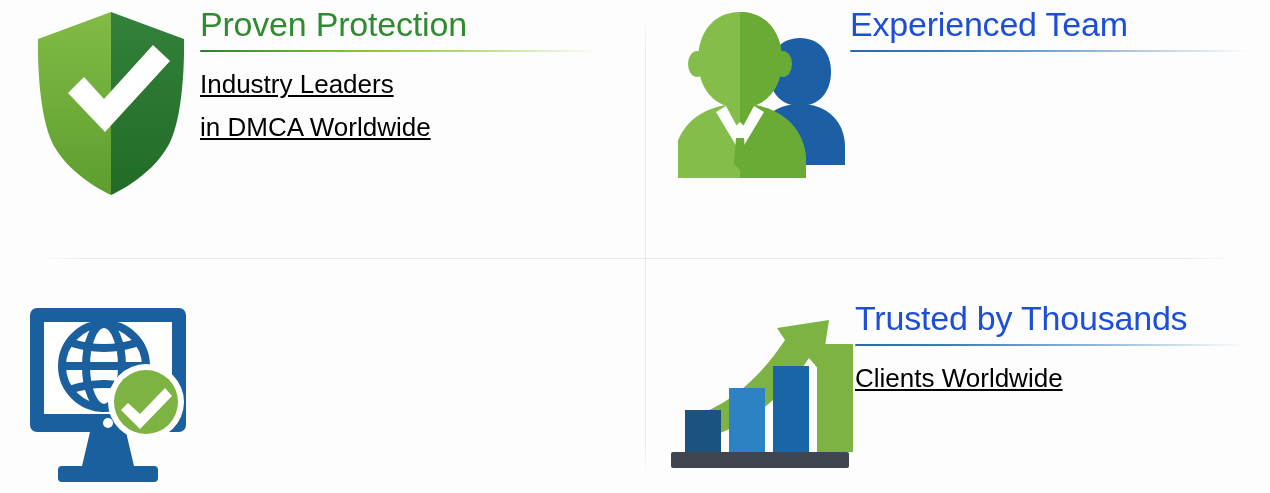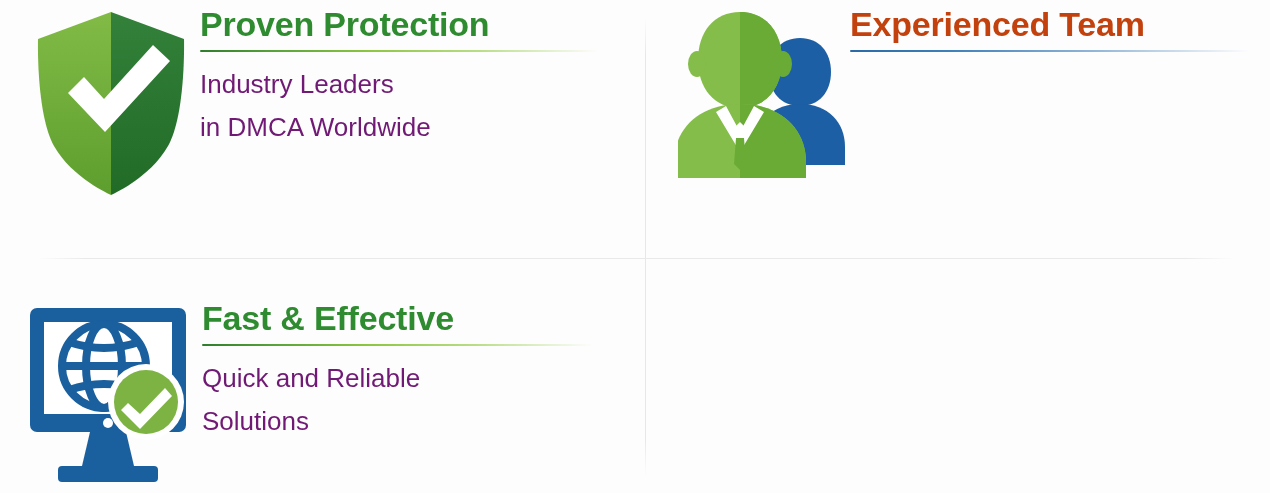--- a/index.html
+++ b/index.html
@@ -58,28 +58,28 @@
     display: block;
   }
 
   .text-wrap {
     flex: 1 1 auto;
     min-width: 0;
   }
 
   .heading {
     font-size: 34px;
-    font-weight: bold;
+    font-weight: normal;
     letter-spacing: -0.2px;
     line-height: 1.1;
     margin: 0;
     white-space: nowrap;
   }
   .heading-green { color: #2e8b2f; }
-  .heading-blue  { color: #c2410c; }
+  .heading-blue  { color: #1d4ed8; }
 
   .rule {
     height: 2px;
     margin-top: 7px;
     margin-bottom: 11px;
     border-radius: 1px;
   }
   .rule-green {
     background: linear-gradient(to right,
         #2f7d2c 0%,
@@ -91,24 +91,25 @@
   .rule-blue {
     background: linear-gradient(to right,
         #2a6aa8 0%,
         #3f7fba 25%,
         #8fb4d6 60%,
         rgba(143,180,214,0) 100%);
   }
 
   .subtitle {
     font-size: 26px;
-    color: #701a75;
+    color: #000000;
     line-height: 1.62;
     margin: 0;
     font-weight: normal;
+    text-decoration: underline;
   }
   .subtitle .line { display: block; white-space: nowrap; }
 
   .rule-tl { width: 398px; }
   .rule-tr { width: 400px; }
   .rule-bl { width: 390px; }
   .rule-br { width: 390px; }
 </style>
 </head>
 <body>
@@ -199,24 +200,39 @@
           <line x1="40" y1="66" x2="124" y2="66"></line>
           <path d="M47 42 Q82 54 117 42"></path>
           <path d="M47 90 Q82 78 117 90"></path>
         </g>
 
         <circle cx="124" cy="102" r="38" fill="#ffffff"></circle>
         <circle cx="124" cy="102" r="32" fill="#7cb342"></circle>
         <path d="M106 103 L118 114 L143 88 L150 96 L118 129 L99 110 Z" fill="#ffffff"></path>
       </svg>
     </div>
+  </div>
+
+  <div class="cell cell-br">
+    <div class="icon-wrap">
+      <svg width="190" height="180" viewBox="0 0 190 180" xmlns="http://www.w3.org/2000/svg">
+
+        <path d="M20 118 C58 110 92 82 120 40 L112 28 L164 20 L156 72 L144 58
+                 C112 106 70 134 22 142 Z" fill="#7cb342"></path>
+
+        <rect x="20" y="110" width="36" height="42" fill="#1b5280"></rect>
+        <rect x="64" y="88" width="36" height="64" fill="#2d82c4"></rect>
+        <rect x="108" y="66" width="36" height="86" fill="#1a64a8"></rect>
+        <rect x="152" y="44" width="36" height="108" fill="#7cb342"></rect>
+
+        <rect x="6" y="152" width="178" height="16" rx="2" fill="#3f4650"></rect>
+      </svg>
+    </div>
     <div class="text-wrap">
-      <div class="heading heading-green">Fast &amp; Effective</div>
-      <div class="rule rule-green rule-bl"></div>
+      <div class="heading heading-blue">Trusted by Thousands</div>
+      <div class="rule rule-blue rule-br"></div>
       <div class="subtitle">
-        <span class="line">Quick and Reliable</span>
-        <span class="line">Solutions</span>
+        <span class="line">Clients Worldwide</span>
       </div>
     </div>
   </div>
 
-
 </div>
 
 </body></html>

